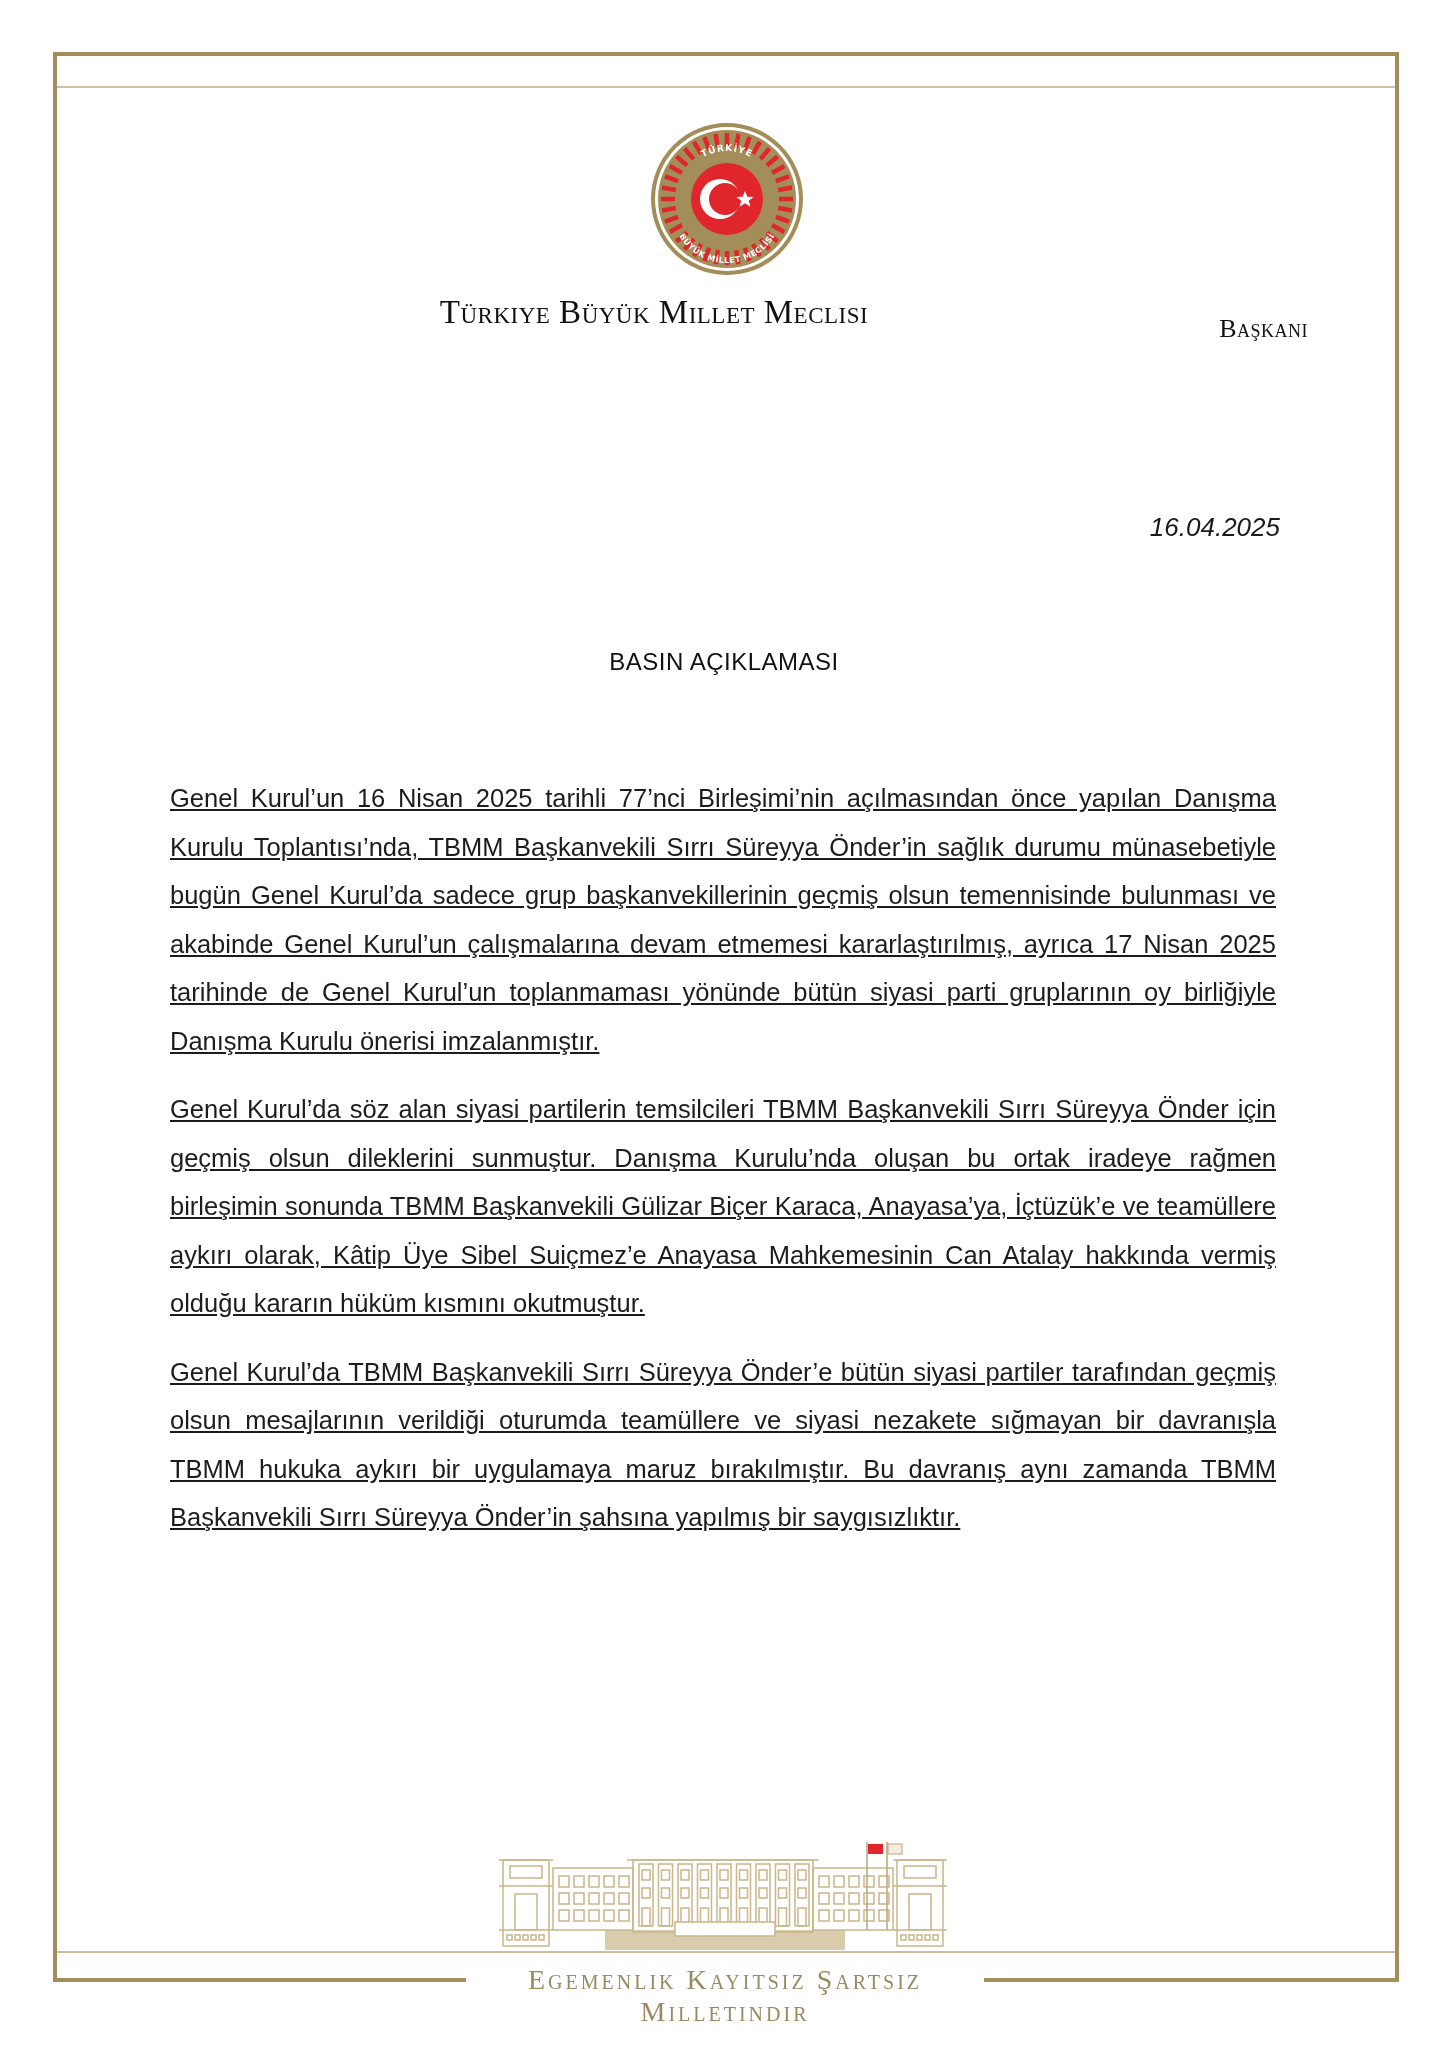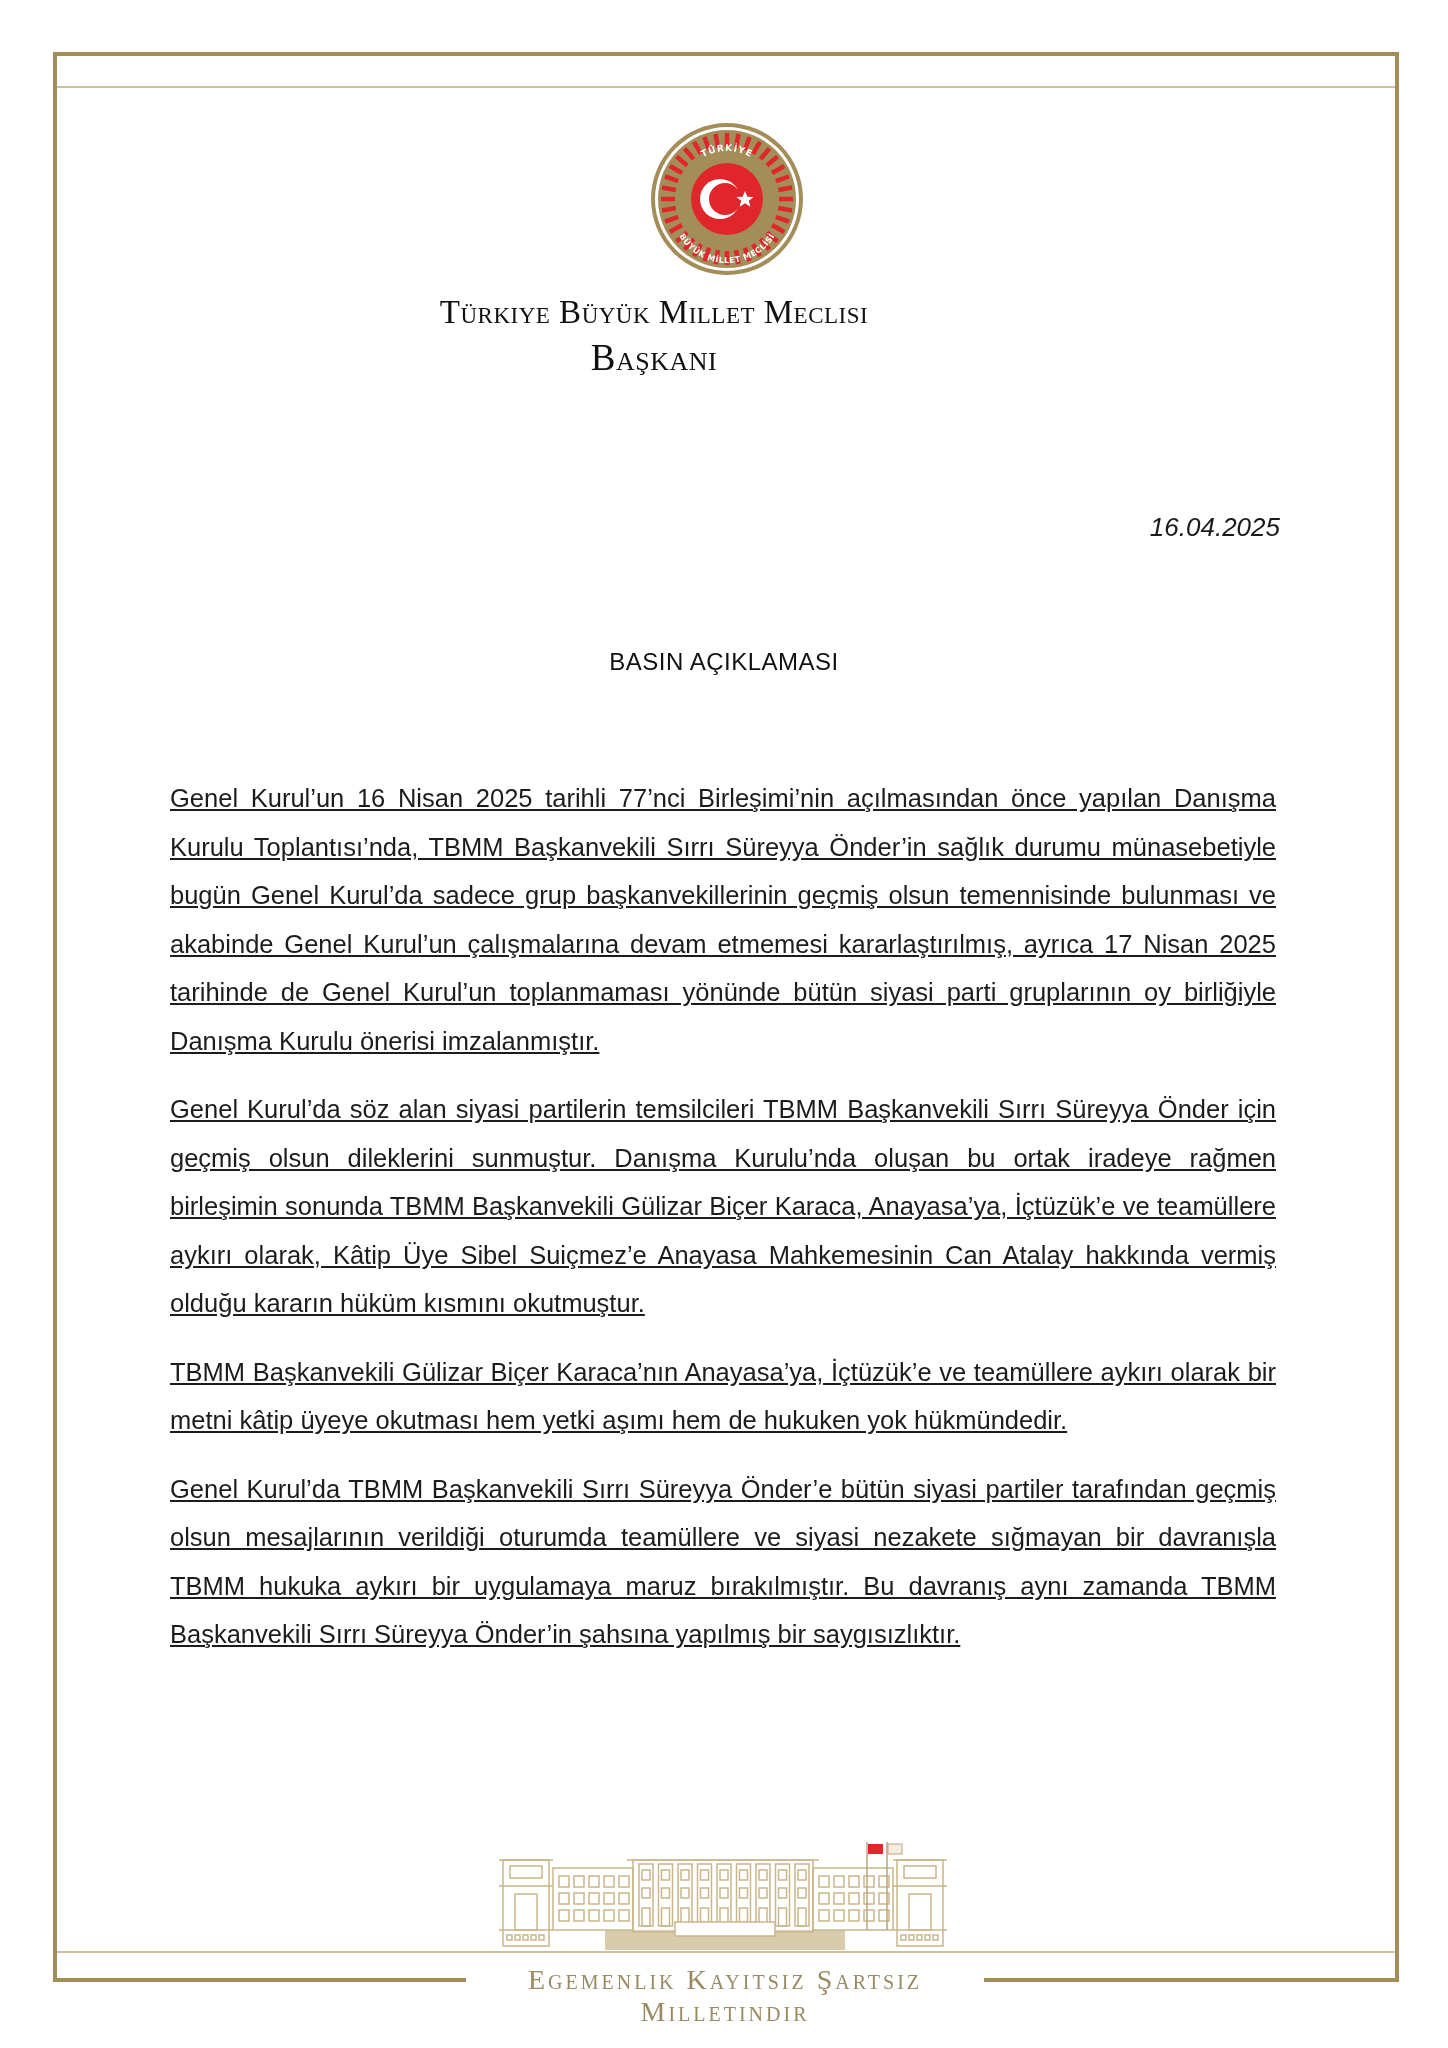--- a/index.html
+++ b/index.html
@@ -10,21 +10,21 @@
   .frame-right { left: 1395px; top: 52px; width: 4px; height: 1930px; }
   .frame-bottom-l { left: 53px; top: 1978px; width: 413px; height: 4px; }
   .frame-bottom-r { left: 984px; top: 1978px; width: 415px; height: 4px; }
   .inner-line { position: absolute; left: 57px; width: 1338px; height: 2px; background: #cdbf9f; }
   .inner-top { top: 86px; }
   .inner-bottom { top: 1951px; }
 
   .logo { position: absolute; left: 649px; top: 121px; width: 156px; height: 156px; }
   .org-title { position: absolute; left: 0; width: 1308px; text-align: center; font-family: "Liberation Serif", "DejaVu Serif", serif; color: #111; letter-spacing: 0.5px; }
   .org-title.l1 { top: 294px; font-size: 33px; font-variant: small-caps; }
-  .org-title.l2 { top: 336px; font-size: 37px; font-variant: small-caps; }
+  .org-title.l2 { top: 314px; font-size: 26px; font-variant: small-caps; text-align: right; }
 
   .date { position: absolute; right: 168px; top: 512px; font-size: 26px; color: #1a1a1a; font-style: italic; }
   .doc-title { position: absolute; left: 0; width: 1448px; top: 648px; text-align: center; font-size: 24px; font-weight: normal; color: #111; letter-spacing: 0.5px; }
 
   .body { position: absolute; left: 170px; width: 1106px; top: 774px; font-size: 25.5px; line-height: 48.5px; color: #1c1c1c; text-decoration: underline; }
   .body p { margin: 0 0 20px 0; text-align: justify; }
 
   .building { position: absolute; left: 495px; top: 1838px; width: 460px; height: 116px; }
   .motto { position: absolute; left: 466px; width: 518px; top: 1964px; text-align: center; font-family: "Liberation Serif", "DejaVu Serif", serif; font-size: 28px; color: #9a8a62; letter-spacing: 3px; font-variant: small-caps; }
 </style>
@@ -102,21 +102,20 @@
 
 <div class="org-title l1">Türkiye Büyük Millet Meclisi</div>
 <div class="org-title l2">Başkanı</div>
 
 <div class="date">16.04.2025</div>
 <div class="doc-title">BASIN AÇIKLAMASI</div>
 
 <div class="body">
   <p>Genel Kurul’un 16 Nisan 2025 tarihli 77’nci Birleşimi’nin açılmasından önce yapılan Danışma Kurulu Toplantısı’nda, TBMM Başkanvekili Sırrı Süreyya Önder’in sağlık durumu münasebetiyle bugün Genel Kurul’da sadece grup başkanvekillerinin geçmiş olsun temennisinde bulunması ve akabinde Genel Kurul’un çalışmalarına devam etmemesi kararlaştırılmış, ayrıca 17 Nisan 2025 tarihinde de Genel Kurul’un toplanmaması yönünde bütün siyasi parti gruplarının oy birliğiyle Danışma Kurulu önerisi imzalanmıştır.</p>
   <p>Genel Kurul’da söz alan siyasi partilerin temsilcileri TBMM Başkanvekili Sırrı Süreyya Önder için geçmiş olsun dileklerini sunmuştur. Danışma Kurulu’nda oluşan bu ortak iradeye rağmen birleşimin sonunda TBMM Başkanvekili Gülizar Biçer Karaca, Anayasa’ya, İçtüzük’e ve teamüllere aykırı olarak, Kâtip Üye Sibel Suiçmez’e Anayasa Mahkemesinin Can Atalay hakkında vermiş olduğu kararın hüküm kısmını okutmuştur.</p>
-  <p>TBMM Başkanvekili Gülizar Biçer Karaca’nın Anayasa’ya, İçtüzük’e ve teamüllere aykırı olarak bir metni kâtip üyeye okutması hem yetki aşımı hem de hukuken yok hükmündedir.</p>
   <p>Genel Kurul’da TBMM Başkanvekili Sırrı Süreyya Önder’e bütün siyasi partiler tarafından geçmiş olsun mesajlarının verildiği oturumda teamüllere ve siyasi nezakete sığmayan bir davranışla TBMM hukuka aykırı bir uygulamaya maruz bırakılmıştır. Bu davranış aynı zamanda TBMM Başkanvekili Sırrı Süreyya Önder’in şahsına yapılmış bir saygısızlıktır.</p>
 </div>
 
 <div class="building">
   <svg width="460" height="116" viewBox="0 0 460 116" fill="none" stroke="#c9b68a" stroke-width="1.5">
 
     <rect x="8" y="22" width="46" height="86"></rect>
     <line x1="4" y1="22" x2="58" y2="22"></line>
     <line x1="4" y1="48" x2="58" y2="48"></line>
     <line x1="4" y1="92" x2="58" y2="92"></line>

